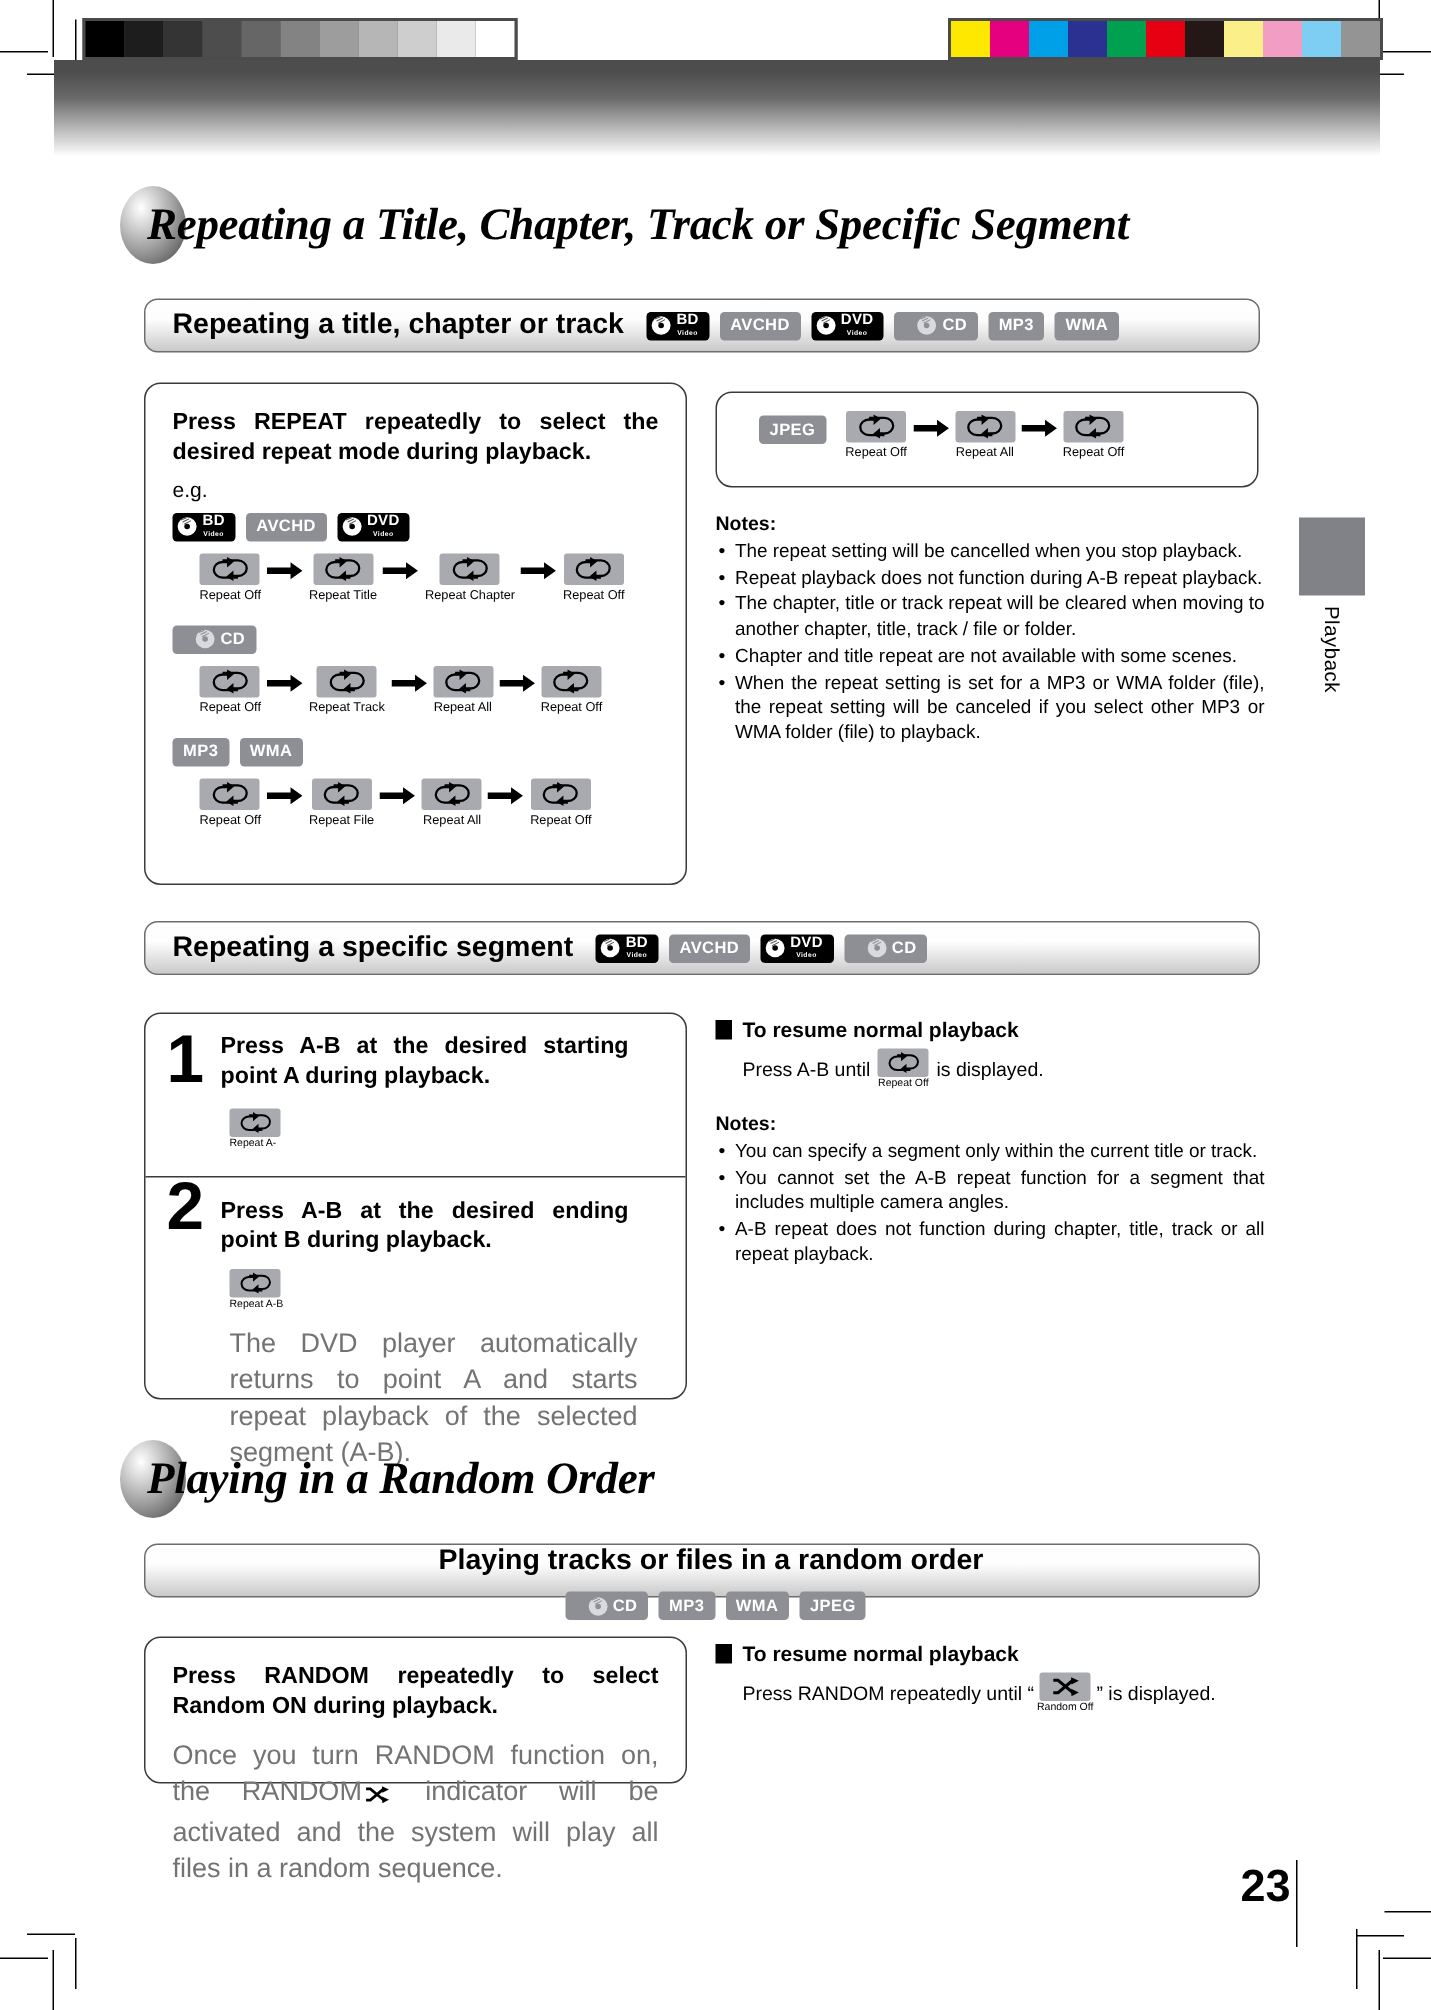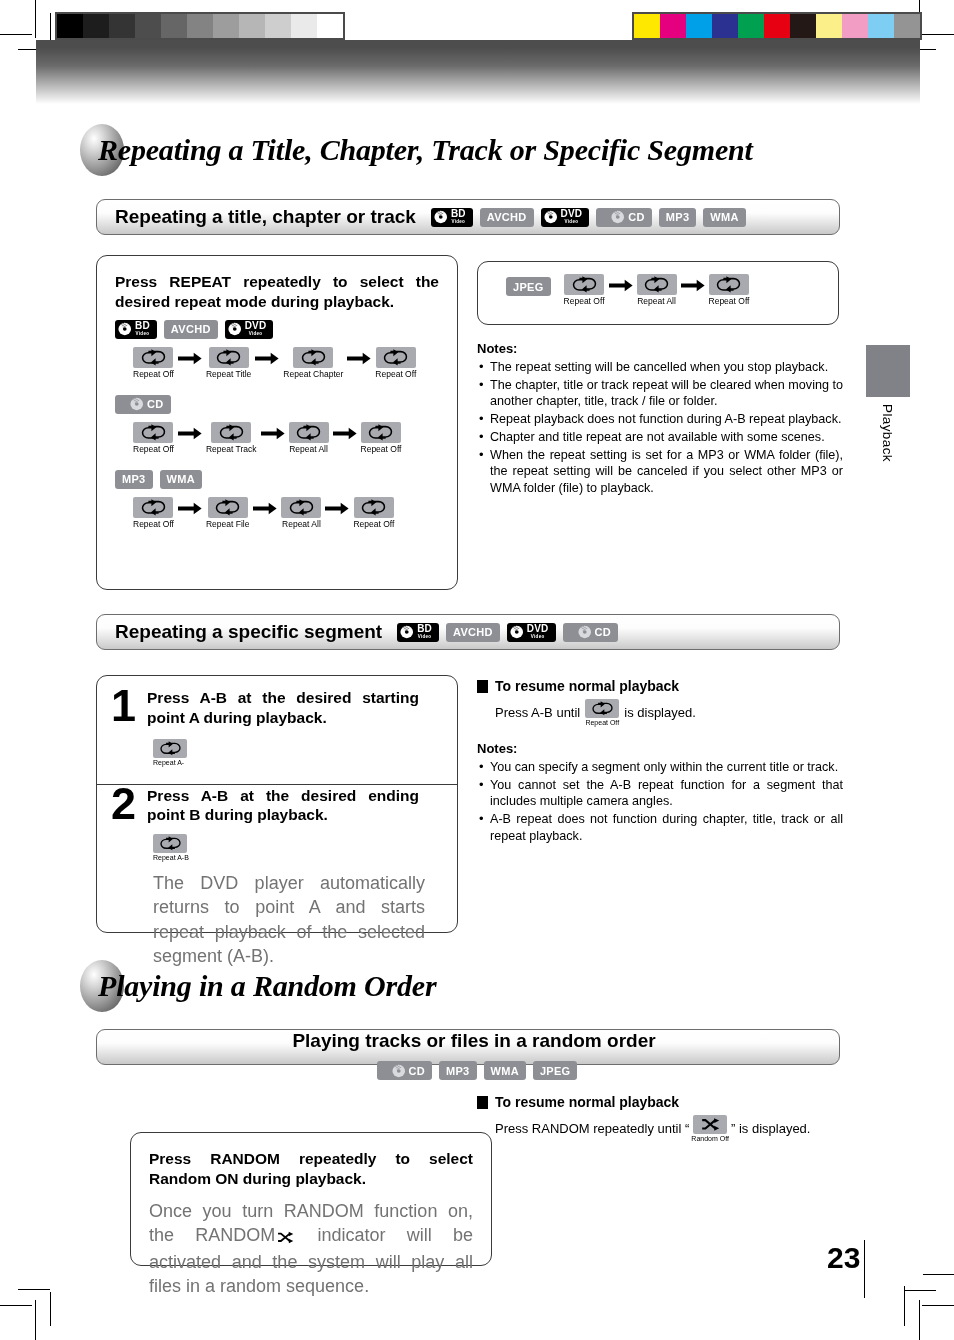--- a/index.html
+++ b/index.html
@@ -217,20 +217,21 @@
           </svg>
           <span>CD</span>
         </span>
         <span class="badge plain">MP3</span>
         <span class="badge plain">WMA</span>
       </span>
   </div>
 
   <div class="box" style="left:96px; top:255px; width:362px; height:335px; padding:16px 18px;">
     <div class="lead">Press REPEAT repeatedly to select the desired repeat mode during playback.</div>
+    <div class="eg">e.g.</div>
     <div id="flows">
         <div style="margin-top: 8px;">
           <div class="badgerow">
             <span class="badge dark">
               <svg class="disc-ico" viewBox="0 0 20 18">
                 <ellipse cx="9" cy="9" rx="8.4" ry="8.2" fill="#ffffff"></ellipse>
                 <ellipse cx="9" cy="9" rx="2.5" ry="2.4" fill="#000000"></ellipse>
                 <path d="M3.4 3.2 L8.4 1.2 M5.0 5.0 L10.5 2.4 M6.4 7.0 L12.4 3.8" stroke="#555" stroke-width="0.9" fill="none"></path>
               </svg>
               <span class="stack">
@@ -454,22 +455,22 @@
             <div class="chiplbl">Repeat Off</div>
           </div>
         </span>
       </div>
   </div>
 
   <div style="position:absolute; left:477px; top:341px; width:366px;">
     <div class="noteshd">Notes:</div>
     <ul class="notes" id="notes1">
         <li>The repeat setting will be cancelled when you stop playback.</li>
+        <li>Repeat playback does not function during A-B repeat playback.</li>
         <li>The chapter, title or track repeat will be cleared when moving to another chapter, title, track / file or folder.</li>
-        <li>Repeat playback does not function during A-B repeat playback.</li>
         <li>Chapter and title repeat are not available with some scenes.</li>
         <li>When the repeat setting is set for a MP3 or WMA folder (file), the repeat setting will be canceled if you select other MP3 or WMA folder (file) to playback.</li>
       </ul>
   </div>
 
   <div class="secbar" style="left:96px; top:614px; width:744px;">
     <span class="sectitle">Repeating a specific segment</span>
     <span class="badgerow" id="bdg_repeat_seg">
         <span class="badge dark">
           <svg class="disc-ico" viewBox="0 0 20 18">
@@ -521,21 +522,21 @@
         </div>
         <div class="chiplbl tiny">Repeat A-</div>
       </div>
     </div>
 
     <div class="divider" style="top:108px;"></div>
 
     <div style="padding:12px 16px 8px 14px;">
       <div class="step">
         <div class="stepnum">2</div>
-        <div class="lead" style="width:272px;">Press A-B at the desired ending point B during playback.</div>
+        <div class="lead" style="width:272px;margin-top:12px;">Press A-B at the desired ending point B during playback.</div>
       </div>
       <div class="chipwrap" style="align-items:flex-start; margin:9px 0 0 42px;">
         <div class="chip sm">
           <svg viewBox="0 0 34 20" width="25" height="15">
             <path d="M11 4 H23 A6 5.2 0 0 1 23 14.4 H19.5 V11 L13.8 15.8 L19.5 19.3 V16.2 H23 A7.8 7 0 0 0 23 2.2 H11 Z" fill="#000"></path>
             <path d="M11 4 H14.5 V7.4 L20.2 2.6 L14.5 -0.9 V2.2 H11 A7.8 7 0 0 0 11 16.2 H23 V14.4 H11 A6 5.2 0 0 1 11 4 Z" transform="translate(0,1.2)" fill="#000"></path>
           </svg>
         </div>
         <div class="chiplbl tiny">Repeat A-B</div>
       </div>
@@ -587,21 +588,21 @@
             <path d="M3.4 3.2 L8.4 1.2 M5.0 5.0 L10.5 2.4 M6.4 7.0 L12.4 3.8" stroke="#8d8f95" stroke-width="0.9" fill="none"></path>
           </svg>
           <span>CD</span>
         </span>
         <span class="badge plain">MP3</span>
         <span class="badge plain">WMA</span>
         <span class="badge plain">JPEG</span>
       </span>
   </div>
 
-  <div class="box" style="left:96px; top:1132px; width:362px; height:134px; padding:16px 18px;margin-left:34px;">
+  <div class="box" style="left:96px; top:1091px; width:362px; height:98px; padding:16px 18px;">
     <div class="lead">Press RANDOM repeatedly to select Random ON during playback.</div>
     <div class="para" style="margin-top:10px;">
       <span>Once you turn RANDOM function on, the RANDOM</span><span style="display:inline-block; vertical-align:-3px; margin:0 2px;"><svg viewBox="0 0 24 16" width="17" height="13">
             <path d="M1.5 2.5 H5.5 L18 13 M1.5 13 H5.5 L18 2.5" stroke="#000" stroke-width="2.6" fill="none"></path>
             <path d="M16.5 0 L23 3 L16.8 6.1 Z" fill="#000"></path>
             <path d="M16.5 9.6 L23 12.8 L16.8 16 Z" fill="#000"></path>
           </svg></span>
       <span>indicator will be activated and the system will play all files in a random sequence.</span>
     </div>
   </div>

